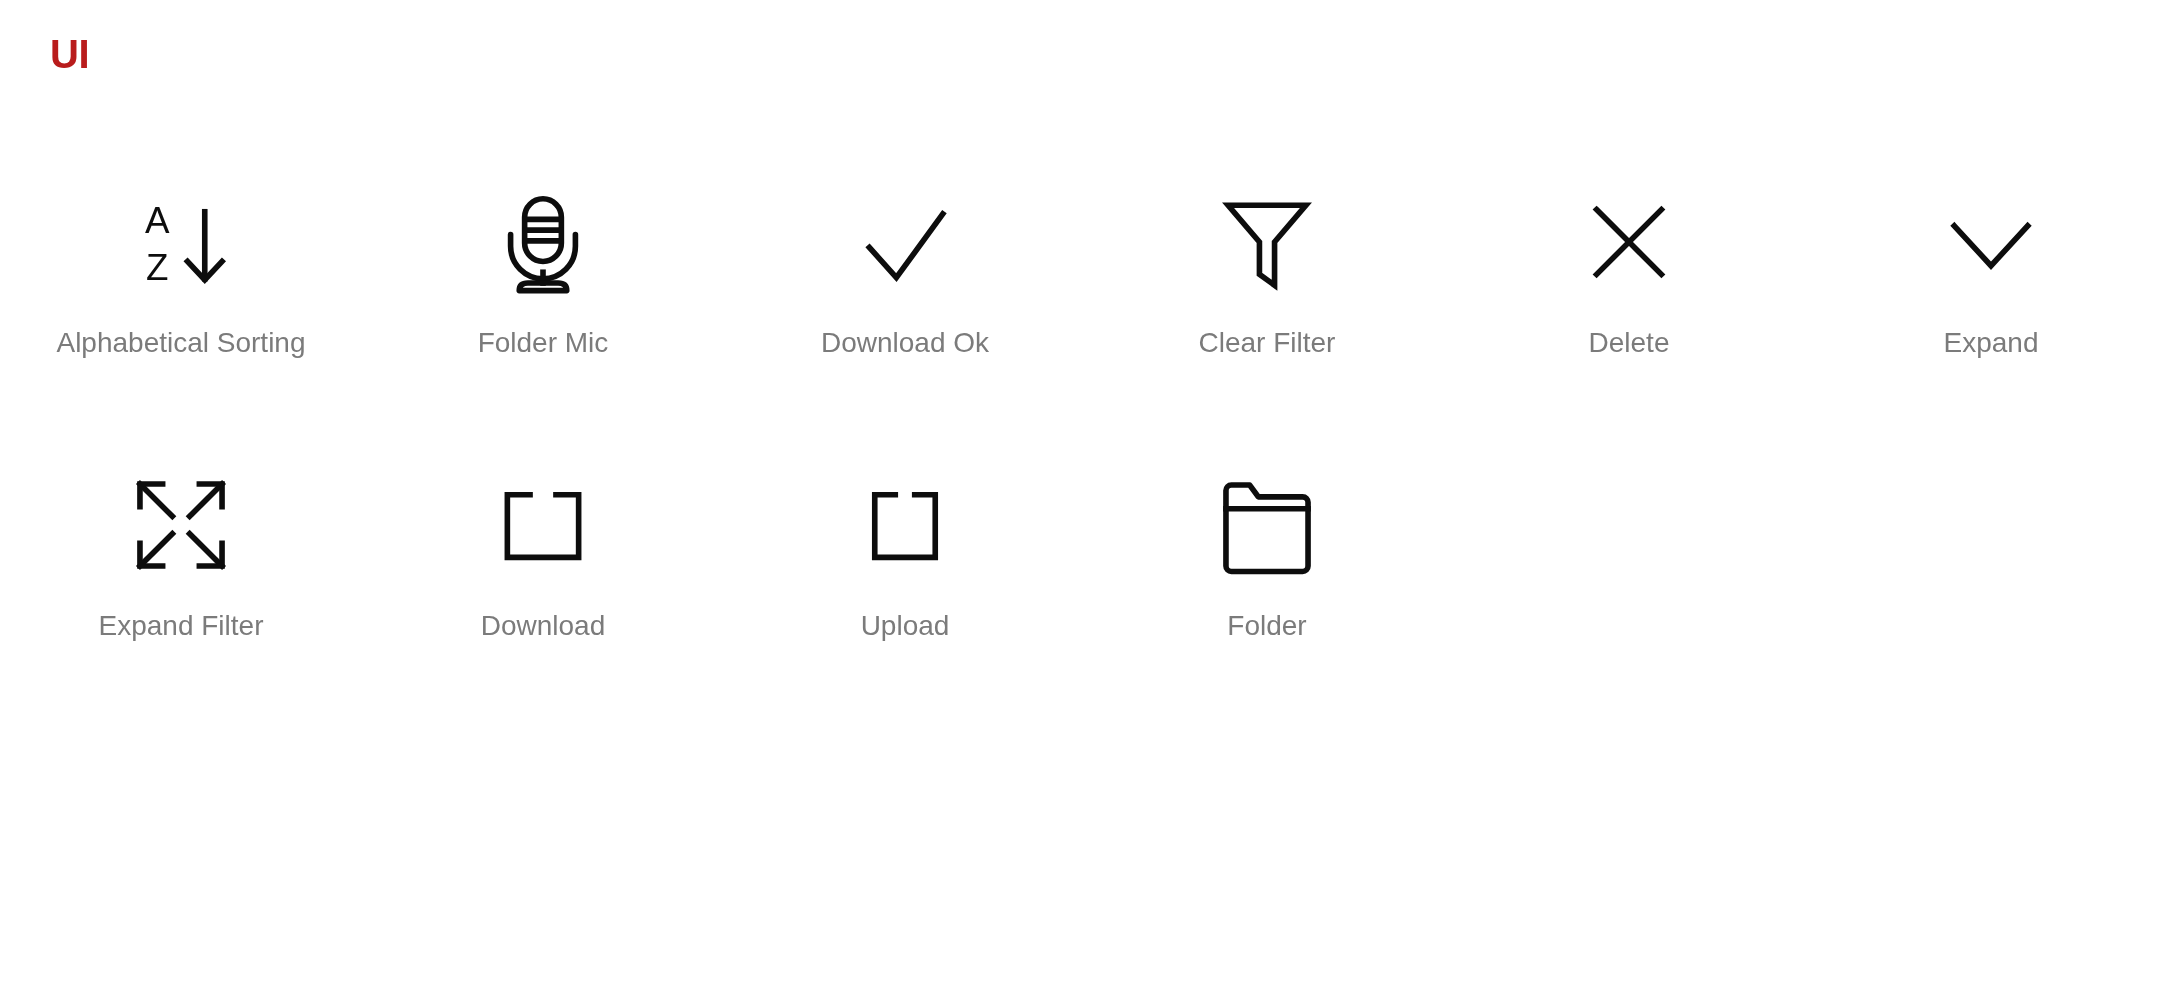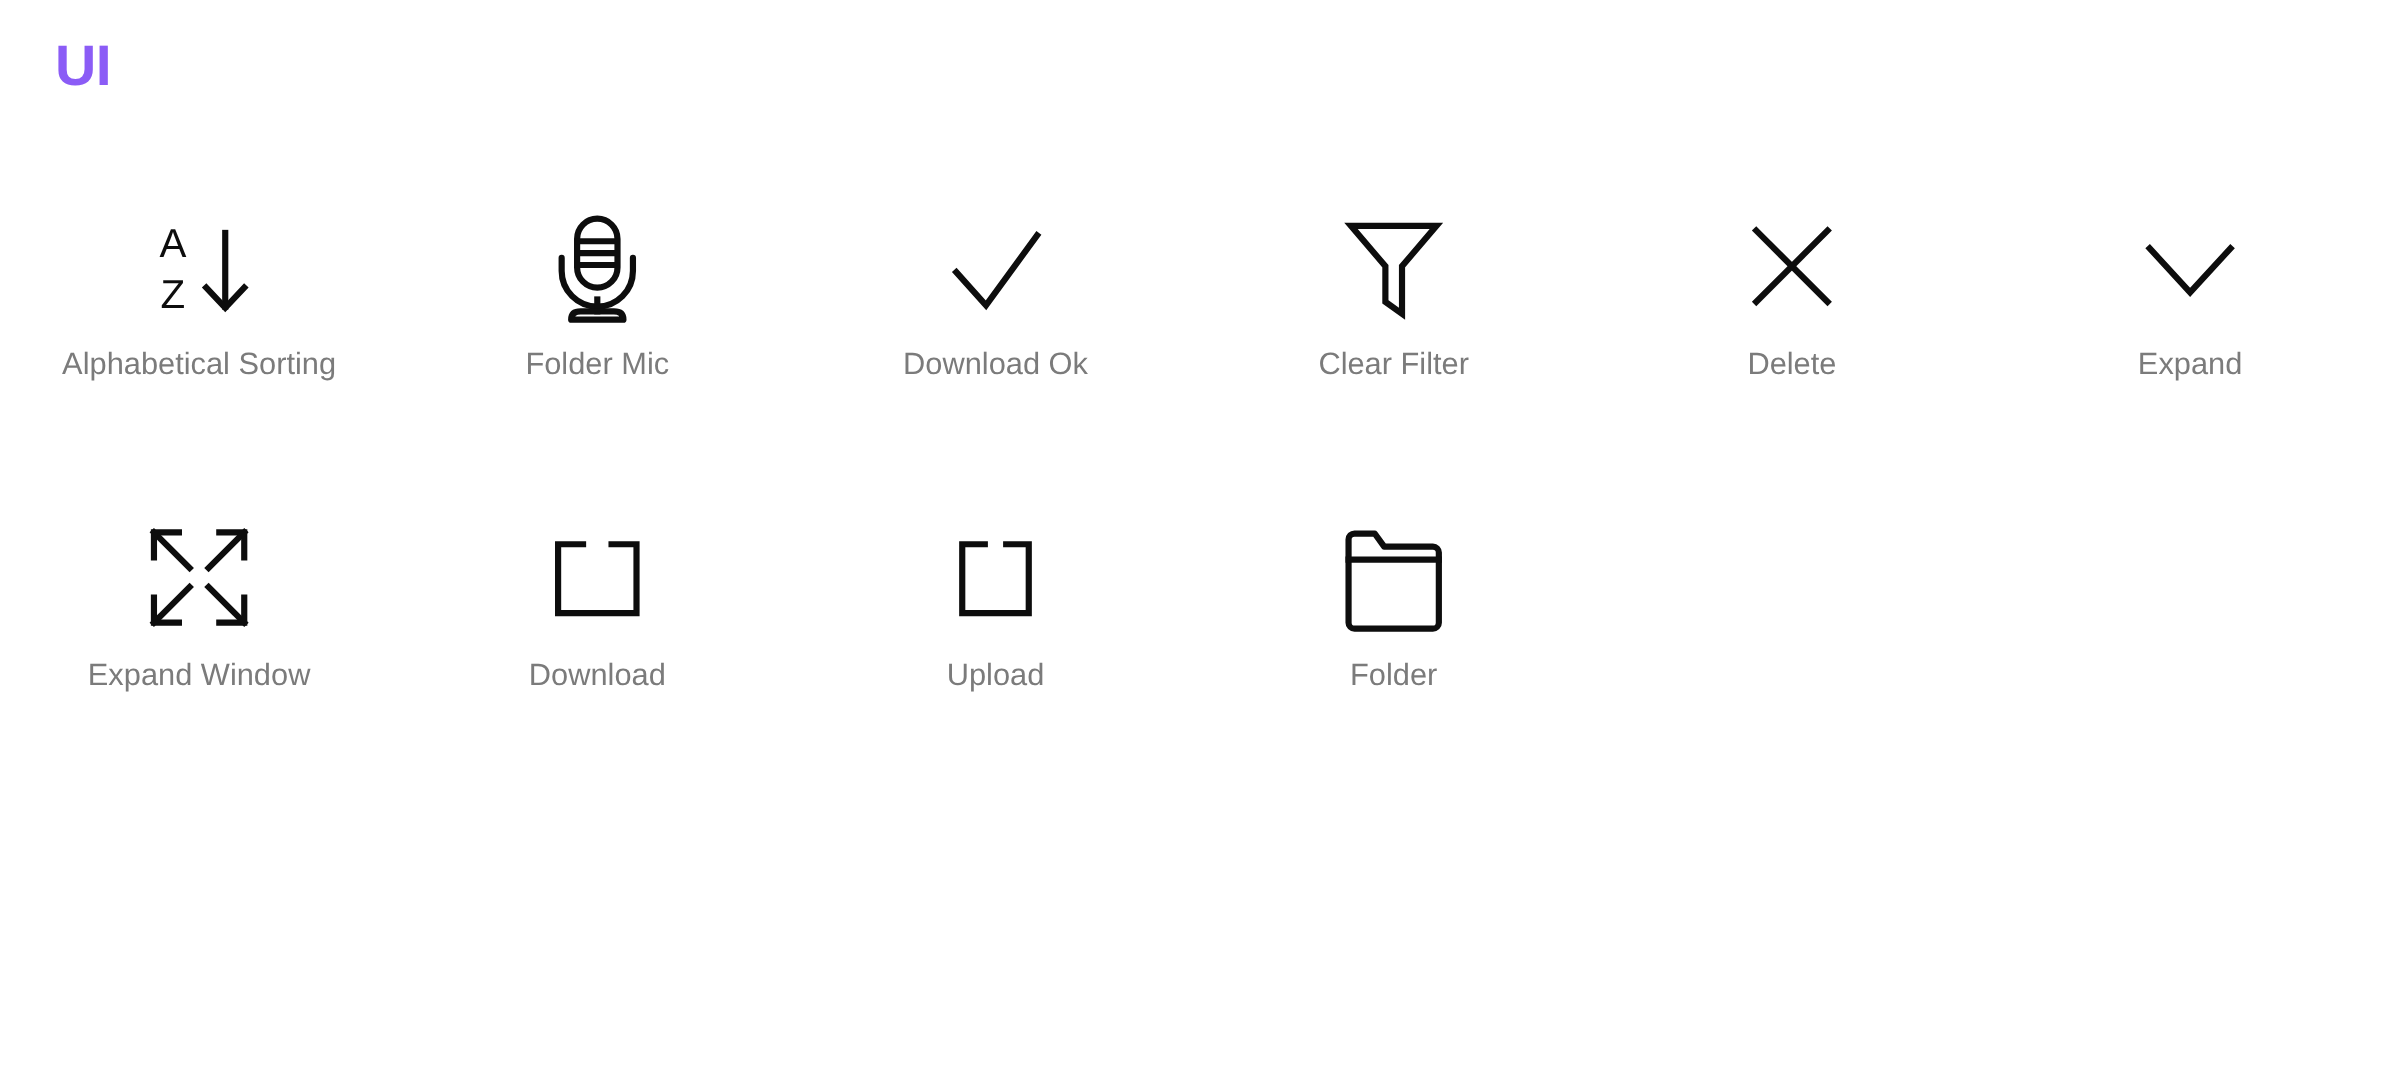--- a/index.html
+++ b/index.html
@@ -20,24 +20,24 @@
     position: relative;
     width: 2172px;
     height: 990px;
     box-sizing: border-box;
   }
 
   .page-title {
     position: absolute;
     left: 50px;
     top: 34px;
-    font-size: 52px;
+    font-size: 40px;
     font-weight: 700;
     letter-spacing: -0.5px;
-    color: #8b5cf6;
+    color: #b91c1c;
     line-height: 1;
     margin: 0;
   }
 
   .icon-grid {
     position: absolute;
     left: 0;
     top: 170px;
     width: 2172px;
     display: grid;
@@ -64,21 +64,21 @@
   }
 
   .icon-art svg {
     display: block;
     width: 108px;
     height: 108px;
     overflow: visible;
   }
 
   .icon-label {
-    margin-top: 12px;
+    margin-top: 24px;
     font-size: 28px;
     font-weight: 400;
     color: #7b7b7b;
     text-align: center;
     line-height: 1.2;
     white-space: nowrap;
   }
 
   
   .ln {
@@ -197,21 +197,21 @@
           <g>
             <line class="ln" x1="12" y1="88" x2="42" y2="58"></line>
             <polyline class="ln" points="12,67 12,88 33,88"></polyline>
           </g>
           <g>
             <line class="ln" x1="88" y1="88" x2="58" y2="58"></line>
             <polyline class="ln" points="67,88 88,88 88,67"></polyline>
           </g>
         </svg>
       </div>
-      <div class="icon-label">Expand Window</div>
+      <div class="icon-label">Expand Filter</div>
     </div>
 
     <div class="icon-cell">
       <div class="icon-art">
         <svg viewBox="0 0 100 100" aria-hidden="true">
           <polyline class="ln" points="38,22 17,22 17,80 83,80 83,22 62,22"></polyline>
         </svg>
       </div>
       <div class="icon-label">Download</div>
     </div>

